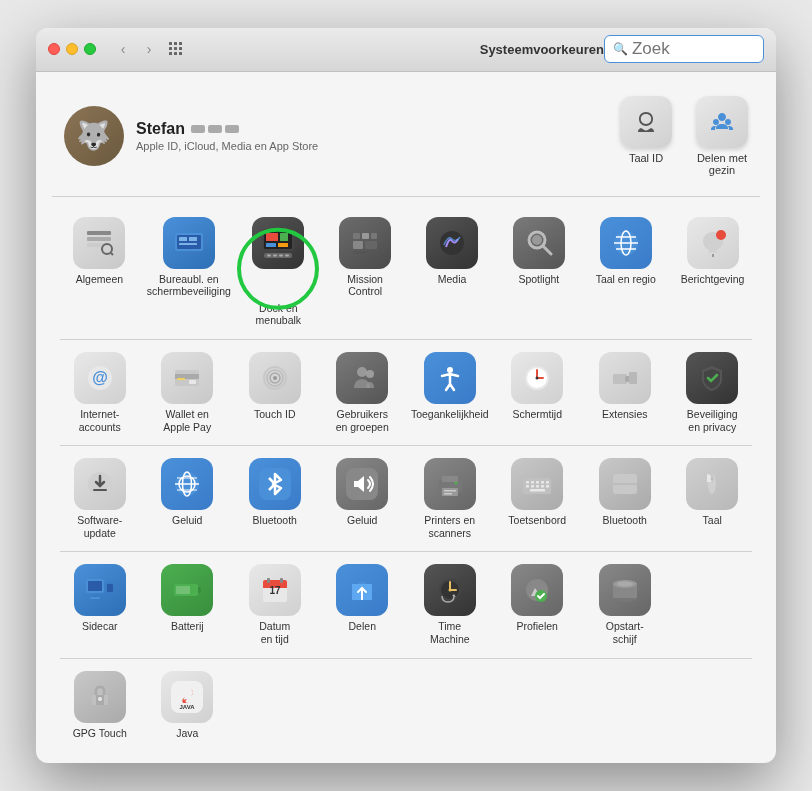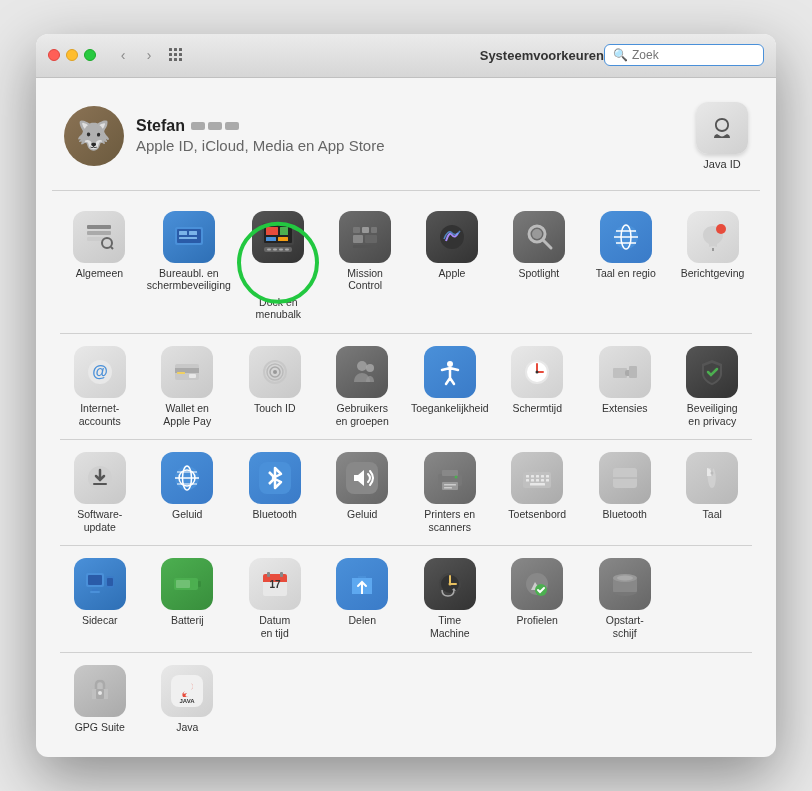--- a/index.html
+++ b/index.html
@@ -78,21 +78,21 @@
       border: 1.5px solid #4a90d9;
       border-radius: 6px;
       padding: 3px 8px;
       gap: 4px;
       width: 160px;
     }
     .search-box input {
       border: none;
       outline: none;
       background: transparent;
-      font-size: 12px;
+      font-size: 17px;
       color: #333;
       width: 120px;
     }
     .search-icon { color: #888; font-size: 12px; }
     .content {
       padding: 16px;
     }
     .profile-section {
       display: flex;
       align-items: center;
@@ -117,21 +117,21 @@
     }
     .profile-info .name {
       font-size: 16px;
       font-weight: 600;
       color: #222;
       display: flex;
       align-items: center;
       gap: 6px;
     }
     .profile-info .subtitle {
-      font-size: 15px;
+      font-size: 11px;
       color: #666;
       margin-top: 2px;
     }
     .name-dots {
       display: flex;
       gap: 3px;
     }
     .name-dot {
       width: 14px;
       height: 8px;
@@ -312,21 +312,29 @@
           <div class="subtitle">Apple ID, iCloud, Media en App Store</div>
         </div>
       </div>
       <div class="profile-right">
         <div class="profile-icon-item">
           <div class="profile-icon-box">
             <svg width="28" height="28" viewBox="0 0 28 28" fill="#555">
               <path d="M14 4C9.6 4 7 7.2 7 11c0 1.8.6 3.4 1.6 4.6C9.8 17 11.8 18 14 18s4.2-1 5.4-2.4C20.4 14.4 21 12.8 21 11c0-3.8-2.6-7-7-7zm0 12c-1.6 0-3-.6-4-1.7-.8-1-1.2-2.1-1.2-3.3 0-2.8 1.8-5 5.2-5 3.4 0 5.2 2.2 5.2 5 0 1.2-.4 2.3-1.2 3.3C17 15.4 15.6 16 14 16zM9 20c-2.2.8-3 2-3 4h16c0-2-0.8-3.2-3-4l-2.5 1.5a4 4 0 01-5 0L9 20z"></path>
             </svg>
           </div>
-          <div class="profile-icon-label">Java ID</div>
+          <div class="profile-icon-label">Taal ID</div>
+        </div>
+        <div class="profile-icon-item">
+          <div class="profile-icon-box">
+            <svg width="28" height="28" viewBox="0 0 28 28" fill="#4a90d9">
+              <path d="M14 5C11.8 5 10 6.8 10 9s1.8 4 4 4 4-1.8 4-4-1.8-4-4-4zm-6 6c-1.7 0-3 1.3-3 3s1.3 3 3 3 3-1.3 3-3-1.3-3-3-3zm12 0c-1.7 0-3 1.3-3 3s1.3 3 3 3 3-1.3 3-3-1.3-3-3-3zm-6 5c-3.3 0-6 1.5-6 4v1h12v-1c0-2.5-2.7-4-6-4zm-8 2c-2 .5-3 1.5-3 3v1h4v-1c0-1.1.4-2.1 1-3-.7-.1-1.4 0-2 0zm16 0c-.6 0-1.3-.1-2 0 .6.9 1 1.9 1 3v1h4v-1c0-1.5-1-2.5-3-3z"></path>
+            </svg>
+          </div>
+          <div class="profile-icon-label">Delen met<br>gezin</div>
         </div>
       </div>
     </div>
 
     <div class="divider"></div>
 
     <div class="icons-grid">
 
       <div class="icon-item">
         <div class="icon-box icon-algemeen">
@@ -389,21 +397,21 @@
       </div>
 
       <div class="icon-item">
         <div class="icon-box icon-siri">
           <svg width="32" height="32" viewBox="0 0 32 32">
             <circle cx="16" cy="16" r="12" fill="#333"></circle>
             <path d="M10 20 Q13 10 16 14 Q19 18 22 12" stroke="#a78bfa" stroke-width="2" fill="none"></path>
             <path d="M8 18 Q12 8 16 12 Q20 16 24 10" stroke="#60a5fa" stroke-width="1.5" fill="none" opacity="0.7"></path>
           </svg>
         </div>
-        <div class="icon-label">Apple</div>
+        <div class="icon-label">Media</div>
       </div>
 
       <div class="icon-item">
         <div class="icon-box icon-spotlight">
           <svg width="32" height="32" viewBox="0 0 32 32">
             <circle cx="14" cy="13" r="8" fill="none" stroke="#bbb" stroke-width="3"></circle>
             <line x1="20" y1="19" x2="28" y2="27" stroke="#bbb" stroke-width="3" stroke-linecap="round"></line>
             <circle cx="14" cy="13" r="5" fill="#999"></circle>
           </svg>
         </div>
@@ -742,21 +750,21 @@
 
       <div class="icon-item">
         <div class="icon-box icon-gpgsuite">
           <svg width="32" height="32" viewBox="0 0 32 32">
             <path d="M16 4 L20 8 L20 14 L24 14 L24 24 L8 24 L8 14 L12 14 L12 8 Z" fill="#c0c0c0"></path>
             <rect x="12" y="14" width="8" height="10" rx="1" fill="#aaa"></rect>
             <circle cx="16" cy="18" r="2" fill="#e8e8e8"></circle>
             <path d="M12 14 L12 10 Q12 6 16 6 Q20 6 20 10 L20 14" fill="none" stroke="#aaa" stroke-width="2.5"></path>
           </svg>
         </div>
-        <div class="icon-label">GPG Suite</div>
+        <div class="icon-label">GPG Touch</div>
       </div>
 
       <div class="icon-item">
         <div class="icon-box icon-java">
           <svg width="32" height="32" viewBox="0 0 32 32">
             <rect x="0" y="0" width="32" height="32" rx="8" fill="#f0f0f0"></rect>
             <path d="M12 22 Q10 18 14 16 Q10 20 16 18 Q12 22 18 22" fill="#e74c3c"></path>
             <path d="M20 8 Q24 12 20 15 Q24 11 20 8Z" fill="#e74c3c"></path>
             <text x="16" y="28" text-anchor="middle" font-size="6" font-weight="bold" fill="#333">JAVA</text>
           </svg>

